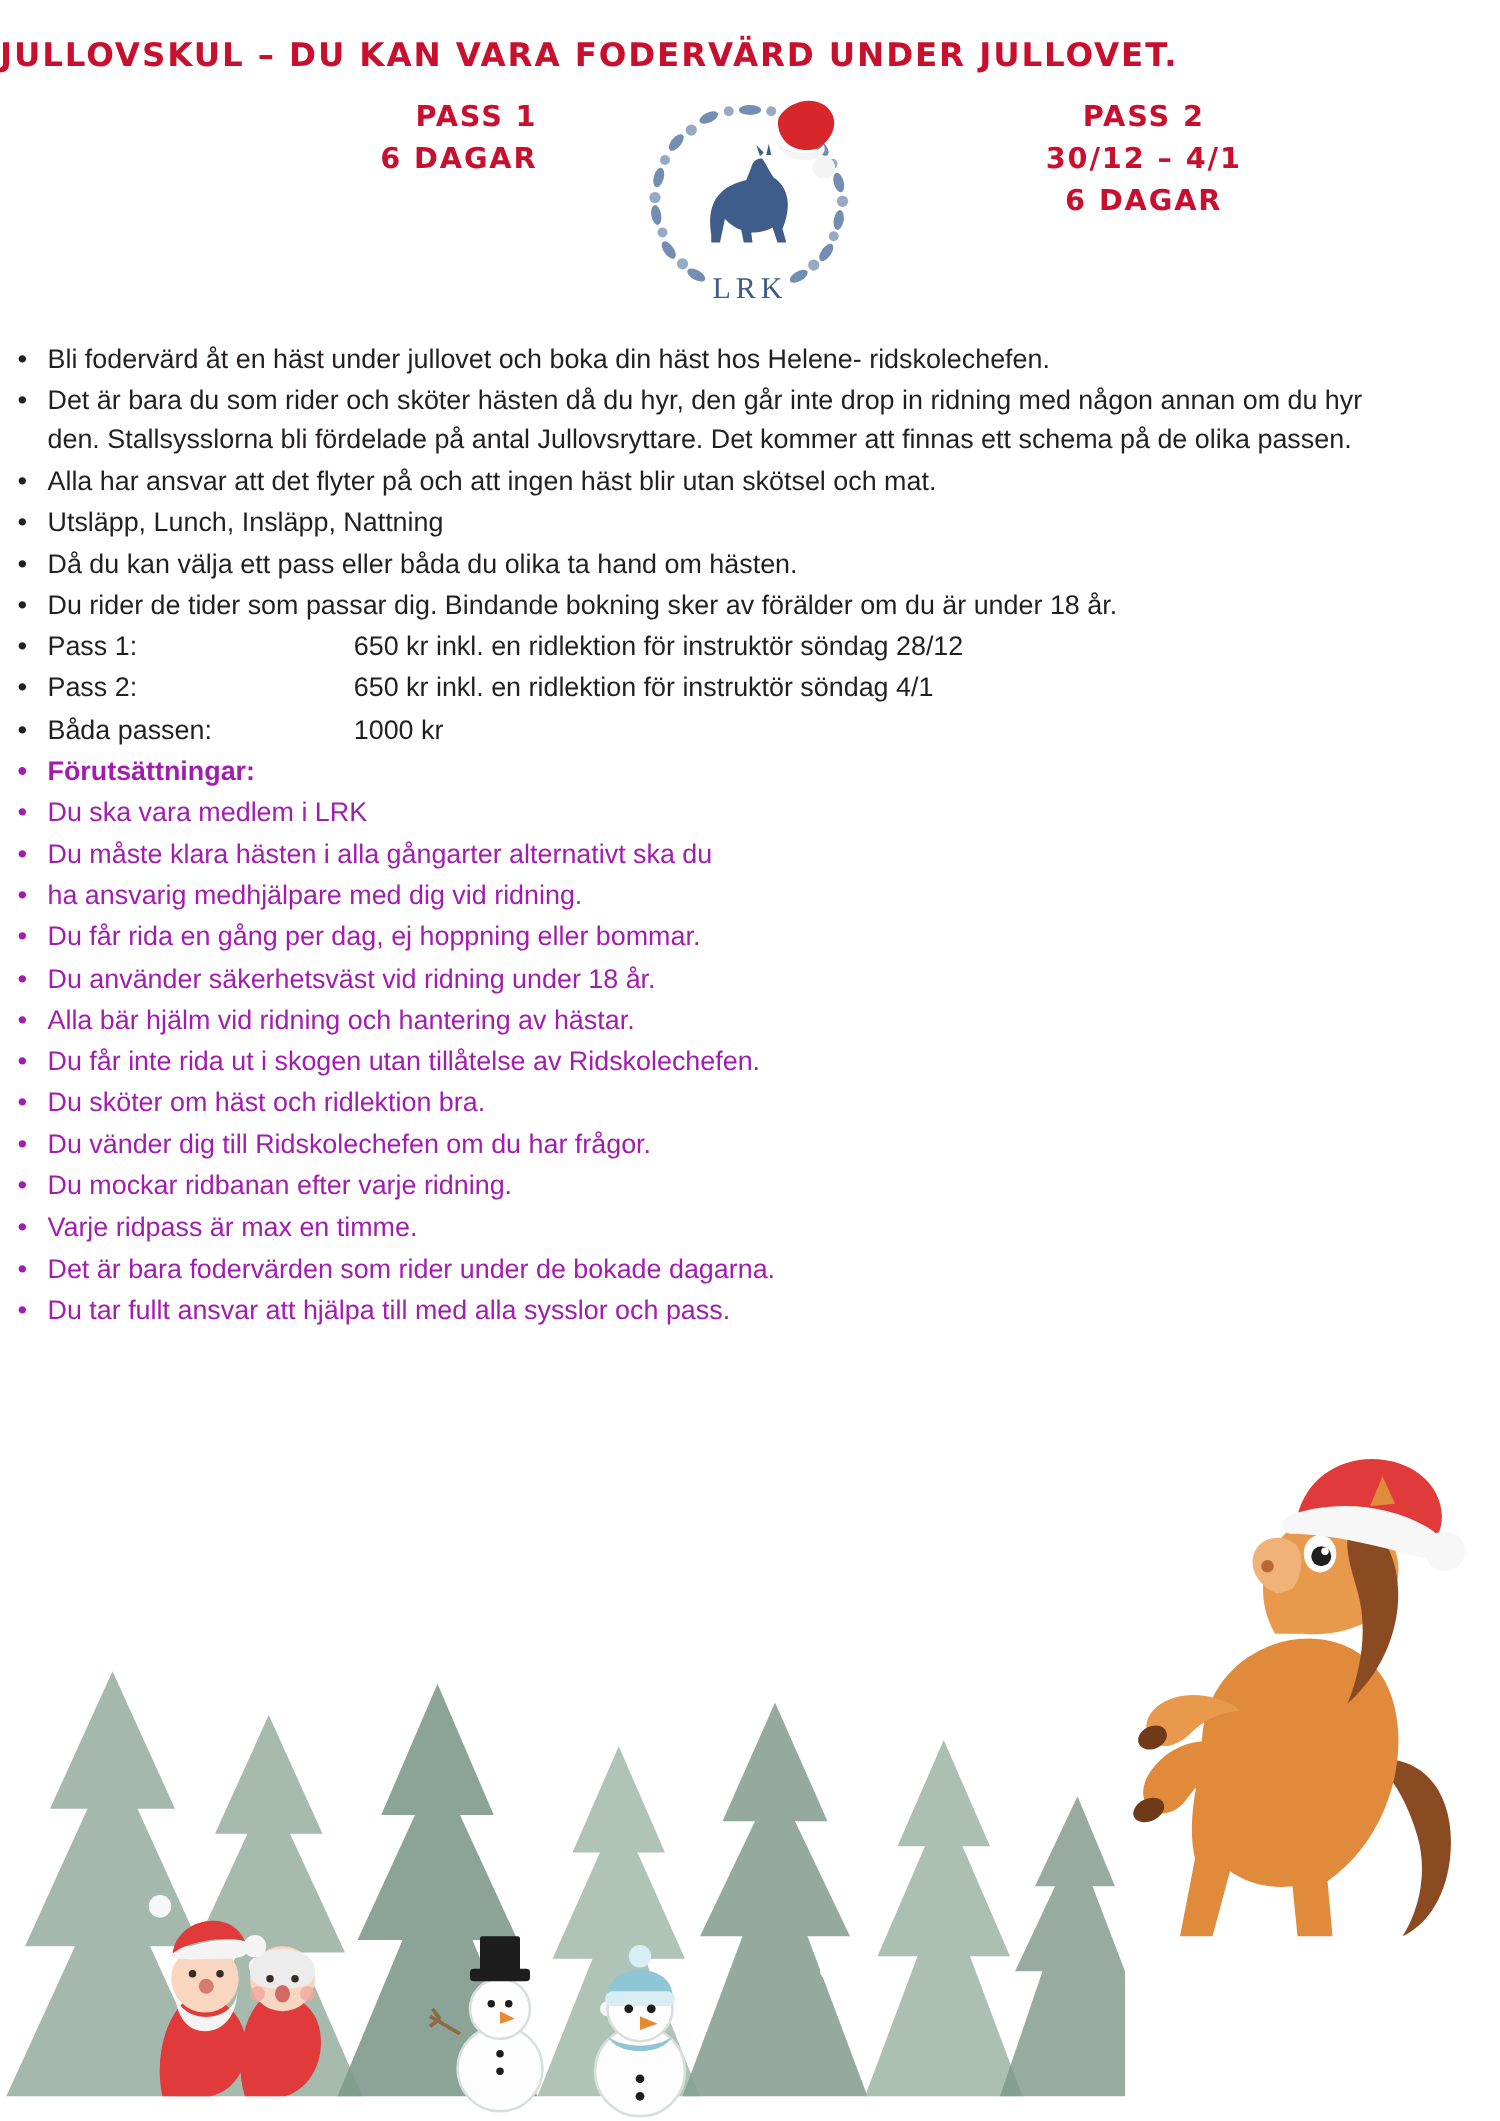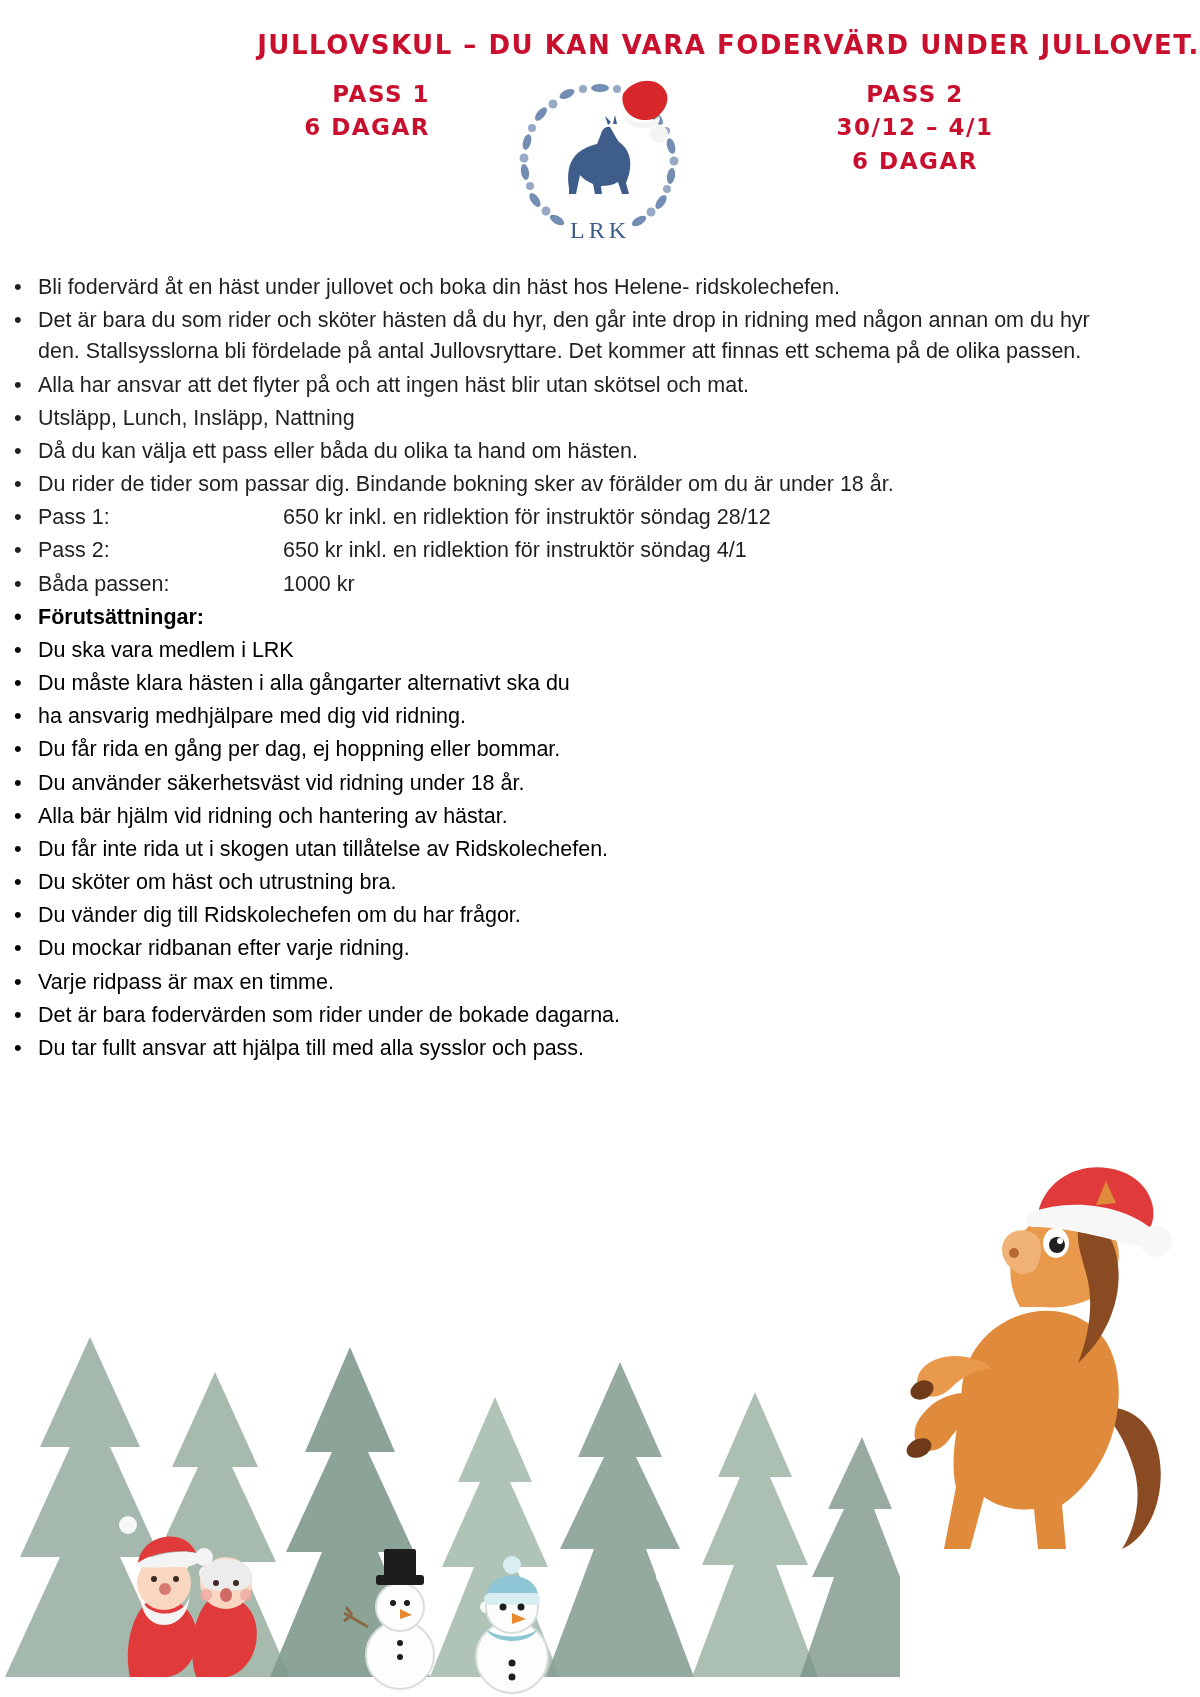--- a/index.html
+++ b/index.html
@@ -20,21 +20,21 @@
   .header {
     position: relative;
     width: 1200px;
     height: 255px;
   }
   .header-title {
     position: absolute;
     top: 30px;
     left: 0;
     width: 1200px;
-    text-align: right;
+    text-align: left;
     font-family: "DejaVu Sans", sans-serif;
     font-weight: bold;
     font-size: 26px;
     letter-spacing: 1.5px;
     color: #c8102e;
   }
   .pass-block {
     position: absolute;
     top: 78px;
     font-family: "DejaVu Sans", sans-serif;
@@ -109,21 +109,21 @@
   }
   .price-value { display: inline-block; }
 
   .list-terms {
     margin-left: 60px;
     margin-top: 38px;
     width: 1000px;
     color: #c8102e;
   }
   .list-terms li {
-    color: #000000;
+    color: #a21caf;
     margin-bottom: 1px;
   }
   .list-terms li.terms-heading {
     font-weight: bold;
   }
 
   
   .horse-deco {
     position: absolute;
     right: 10px;
@@ -237,21 +237,21 @@
 
   <ul class="doc-list list-terms">
     <li class="terms-heading">Förutsättningar:</li>
     <li>Du ska vara medlem i LRK</li>
     <li>Du måste klara hästen i alla gångarter alternativt ska du</li>
     <li> ha ansvarig medhjälpare med dig vid ridning.</li>
     <li>Du får rida en gång per dag, ej hoppning eller bommar.</li>
     <li>Du använder säkerhetsväst vid ridning under 18 år.</li>
     <li>Alla bär hjälm vid ridning och hantering av hästar.</li>
     <li>Du får inte rida ut i skogen utan tillåtelse av Ridskolechefen.</li>
-    <li>Du sköter om häst och utrustning bra.</li>
+    <li>Du sköter om häst och ridlektion bra.</li>
     <li>Du vänder dig till Ridskolechefen om du har frågor.</li>
     <li>Du mockar ridbanan efter varje ridning.</li>
     <li>Varje ridpass är max en timme.</li>
     <li>Det är bara fodervärden som rider under de bokade dagarna.</li>
     <li>Du tar fullt ansvar att hjälpa till med alla sysslor och pass.</li>
   </ul>
 </div>
 
 <div class="horse-deco">
   <svg width="320" height="420" viewBox="0 0 320 420" xmlns="http://www.w3.org/2000/svg" aria-hidden="true">

